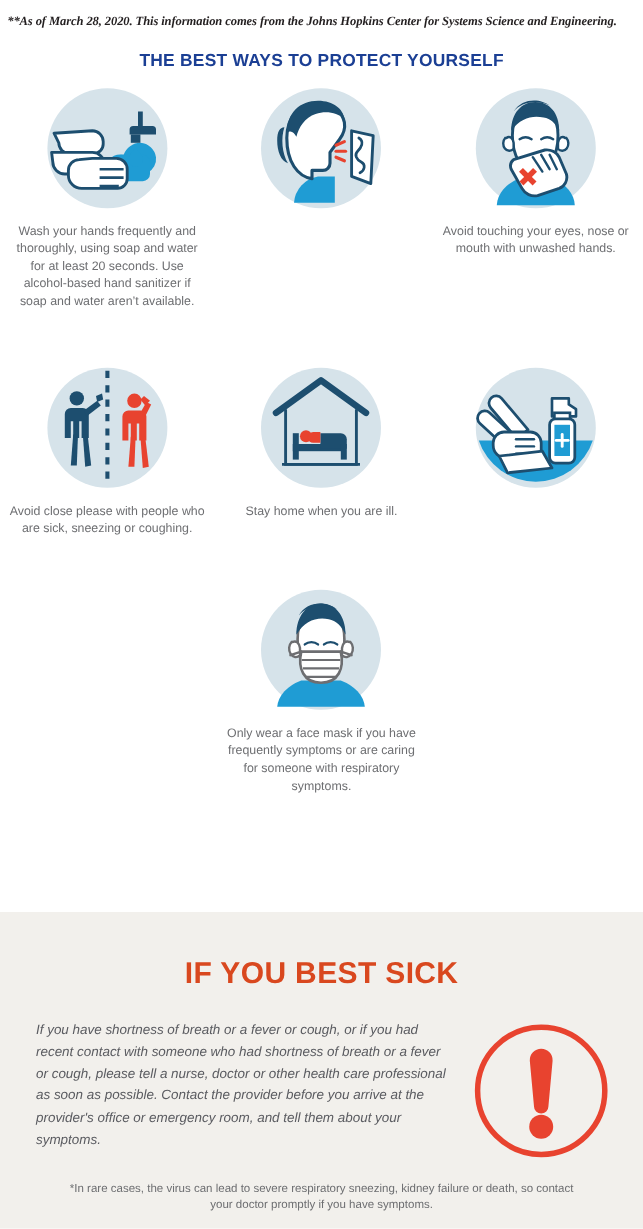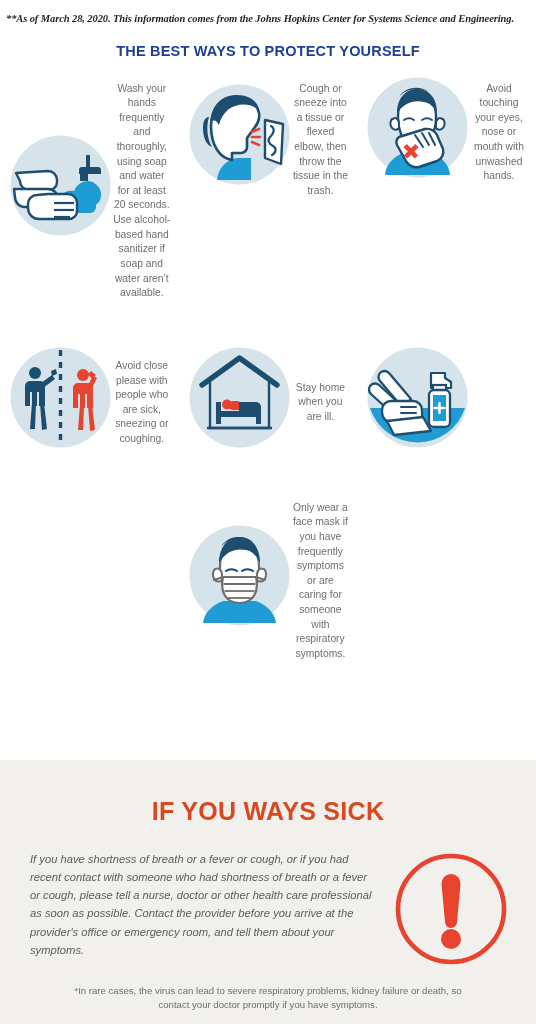--- a/index.html
+++ b/index.html
@@ -46,20 +46,21 @@
   .tip-row {
     display: flex;
     justify-content: flex-start;
     align-items: flex-start;
   }
   .tip-cell {
     width: 178.6px;
     box-sizing: border-box;
     padding: 0 8px;
     display: flex;
+    flex-direction: column;
     align-items: center;
   }
   .tip-cell.spacer { visibility: hidden; }
   .icon-wrap {
     width: 105px;
     height: 105px;
     display: block;
   }
   .tip-caption {
     margin-top: 11px;
@@ -160,21 +161,20 @@
           <path d="M22 35 c-3 9 -2 22 3 30 c-6 -2 -9 -10 -9 -19 c0 -7 2 -11 6 -11 z" fill="#1d4e6f"></path>
           <g stroke="#e8432f" stroke-width="2.6" stroke-linecap="round">
             <line x1="65" y1="50" x2="72" y2="47"></line>
             <line x1="65" y1="55" x2="73" y2="55"></line>
             <line x1="65" y1="60" x2="72" y2="63"></line>
           </g>
           <path d="M78 38 l18 4 -2 40 -16 -6 z" fill="#ffffff" stroke="#1d4e6f" stroke-width="2.4" stroke-linejoin="round"></path>
           <path d="M84 44 c5 3 2 8 -1 11 c-3 3 -1 7 3 9 c4 2 3 7 -1 9" fill="none" stroke="#1d4e6f" stroke-width="2.2" stroke-linecap="round"></path>
         </svg>
       </div>
-      <div class="tip-caption">Cough or sneeze into a tissue or flexed elbow, then throw the tissue in the trash.</div>
     </div>
 
     <div class="tip-cell">
       <div class="icon-wrap">
         <svg viewBox="0 0 105 105" width="105" height="105">
           <circle cx="52.5" cy="52.5" r="50" fill="#d6e3ea"></circle>
           <path d="M20 100 a34 26 0 0 1 18 -22 l29 0 a34 26 0 0 1 18 22 z" fill="#1f9cd4"></path>
           <path d="M33 42 c0 -16 8 -25 19 -25 c11 0 19 9 19 25 c0 16 -8 32 -19 32 c-11 0 -19 -16 -19 -32 z" fill="#ffffff" stroke="#1d4e6f" stroke-width="2.4"></path>
           <path d="M32 38 c0 -15 9 -24 20 -24 c12 0 20 9 20 24 c-3 -6 -7 -10 -13 -11 c-9 -2 -19 0 -27 11 z" fill="#1d4e6f"></path>
           <path d="M34 22 c6 -8 20 -10 30 -5 c-7 -6 -23 -7 -30 5 z" fill="#1d4e6f"></path>
@@ -304,28 +304,28 @@
       <div class="tip-caption">Only wear a face mask if you have frequently symptoms or are caring for someone with respiratory symptoms.</div>
     </div>
 
     <div class="tip-cell spacer"></div>
   </div>
 
 </div>
 
 <div class="sick-section">
 
-  <div class="sick-heading">IF YOU WAYS SICK</div>
+  <div class="sick-heading">IF YOU BEST SICK</div>
 
   <div class="sick-body-row">
     <div class="sick-paragraph">If you have shortness of breath or a fever or cough, or if you had recent contact with someone who had shortness of breath or a fever or cough, please tell a nurse, doctor or other health care professional as soon as possible. Contact the provider before you arrive at the provider's office or emergency room, and tell them about your symptoms.</div>
     <div class="alert-icon-wrap">
       <svg viewBox="0 0 118 118" width="118" height="118">
         <circle cx="59" cy="59" r="53" fill="none" stroke="#e8432f" stroke-width="4.6"></circle>
         <path d="M59 24 a9.5 9.5 0 0 1 9.5 10 l-3.5 38 a6 6 0 0 1 -12 0 l-3.5 -38 a9.5 9.5 0 0 1 9.5 -10 z" fill="#e8432f"></path>
         <circle cx="59" cy="89" r="10" fill="#e8432f"></circle>
       </svg>
     </div>
   </div>
 
-  <div class="sick-footnote">*In rare cases, the virus can lead to severe respiratory problems, kidney failure or death, so contact your doctor promptly if you have symptoms.</div>
+  <div class="sick-footnote">*In rare cases, the virus can lead to severe respiratory sneezing, kidney failure or death, so contact your doctor promptly if you have symptoms.</div>
 
 </div>
 
 </body></html>

